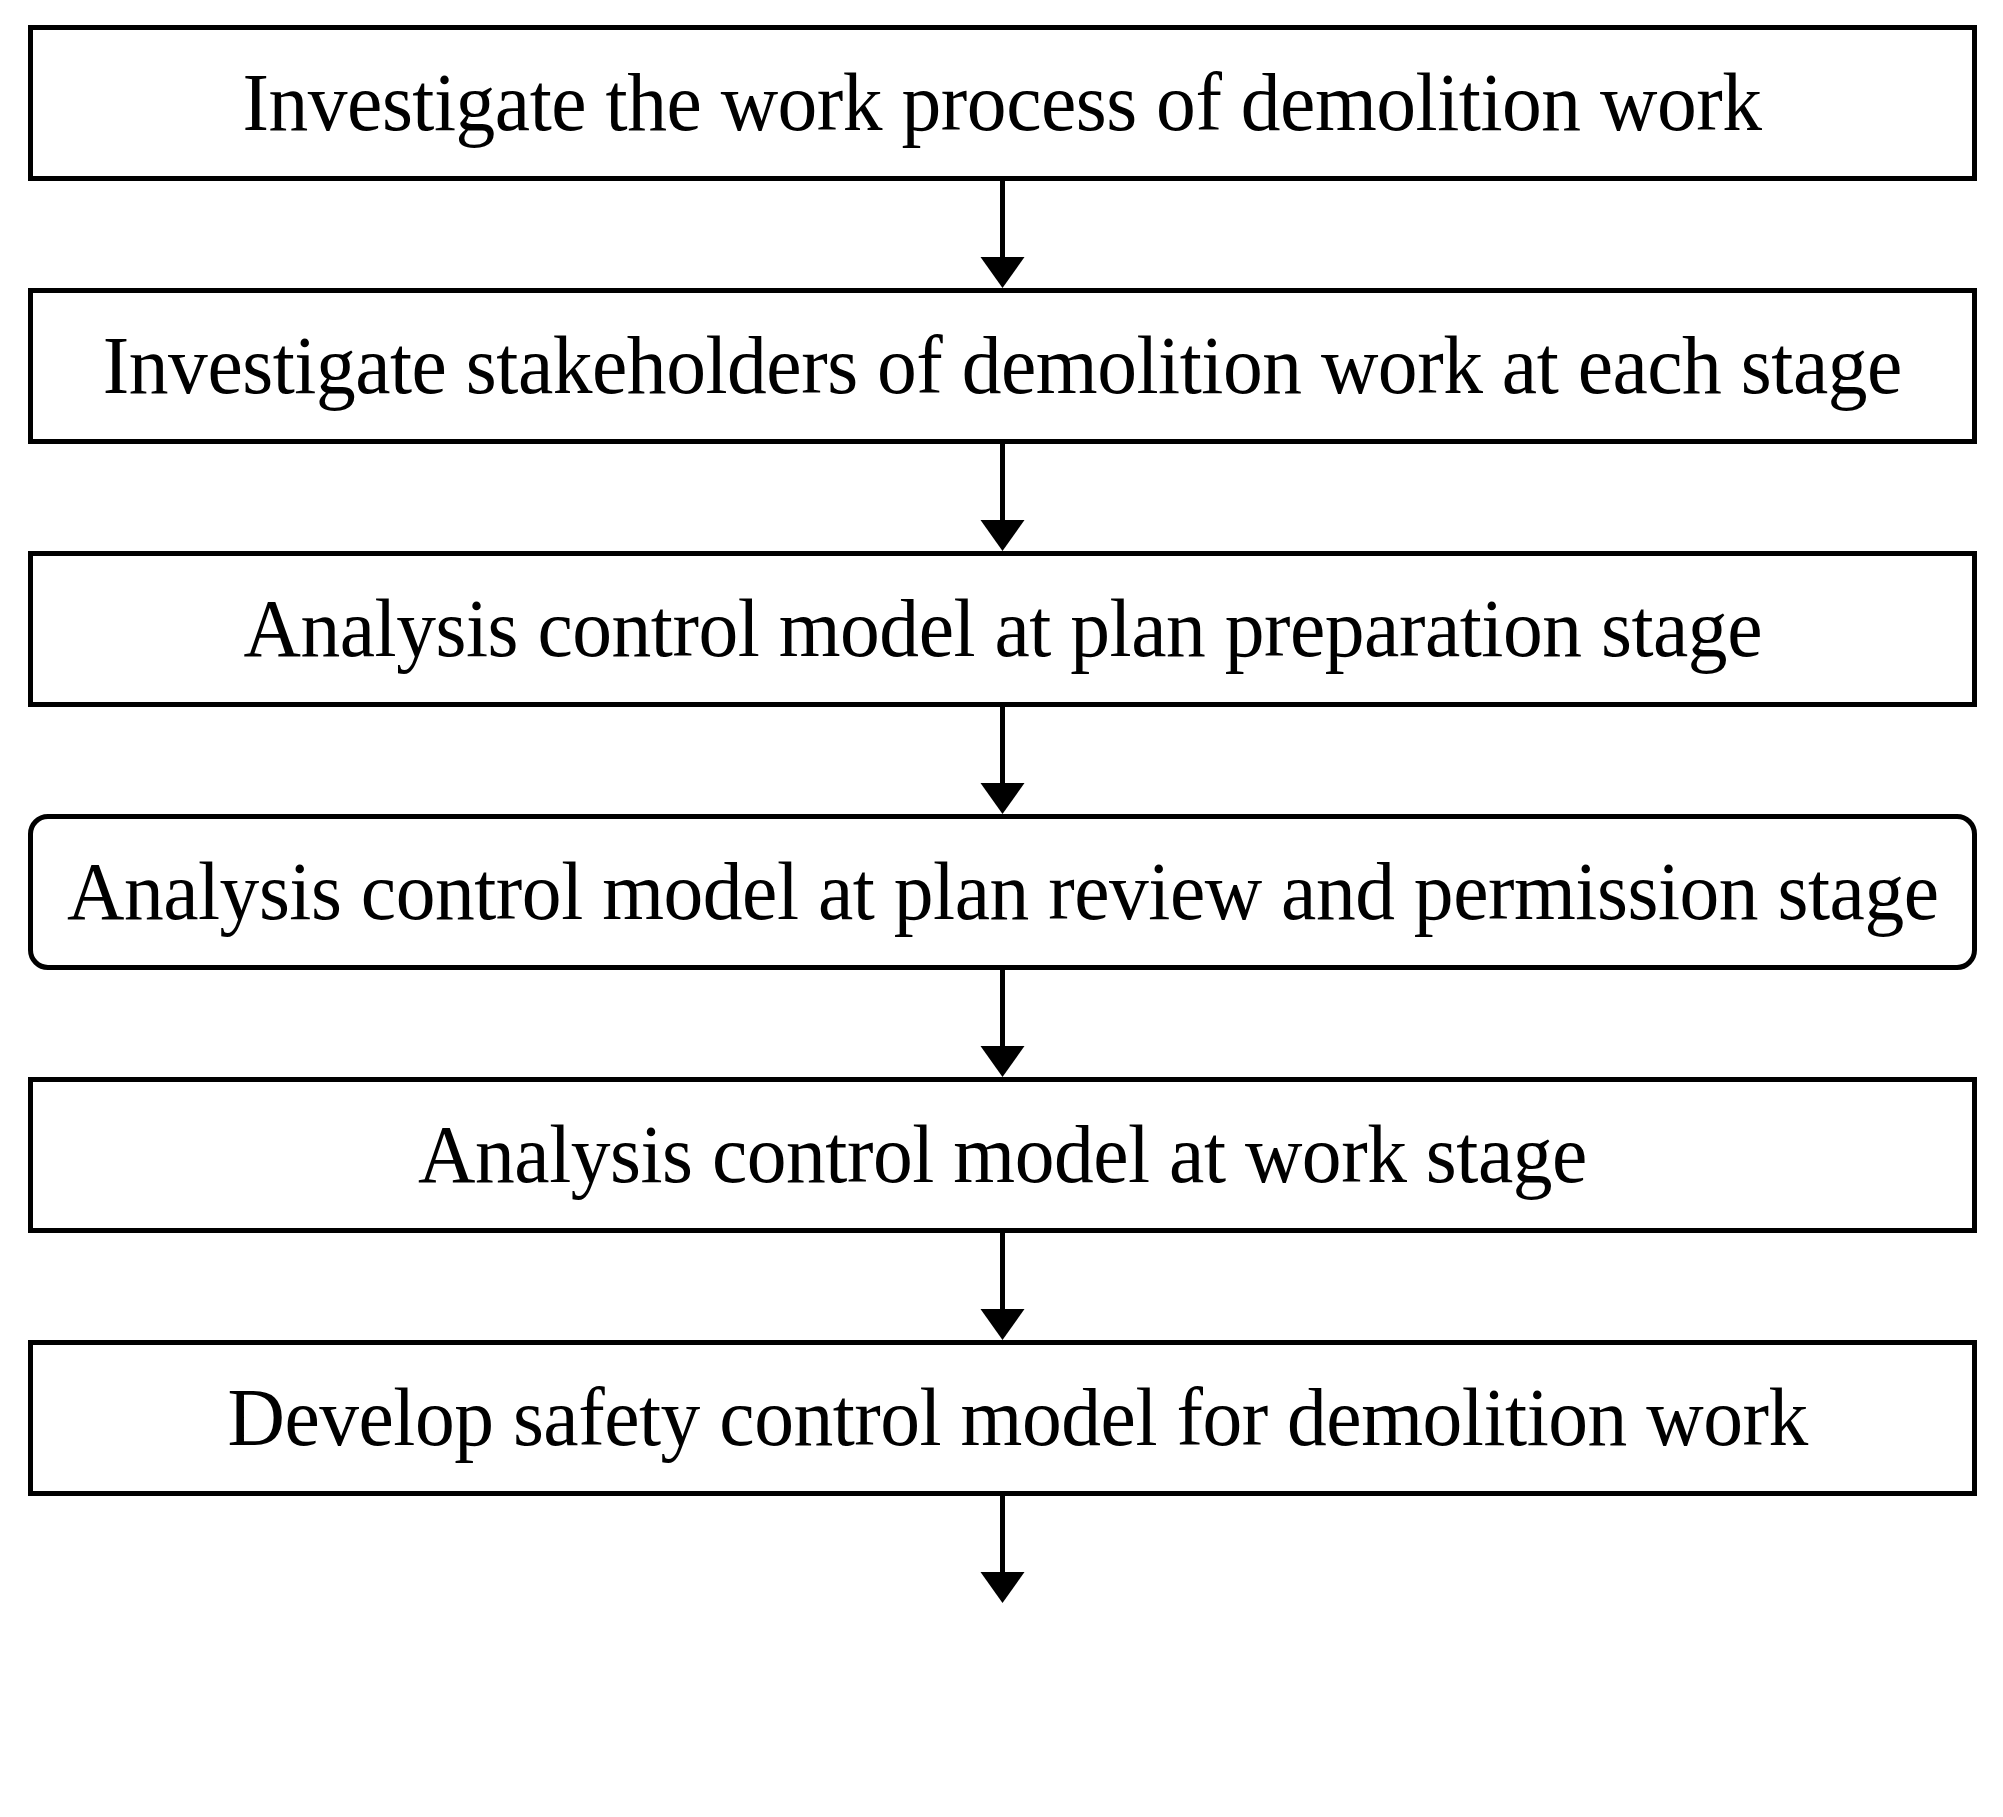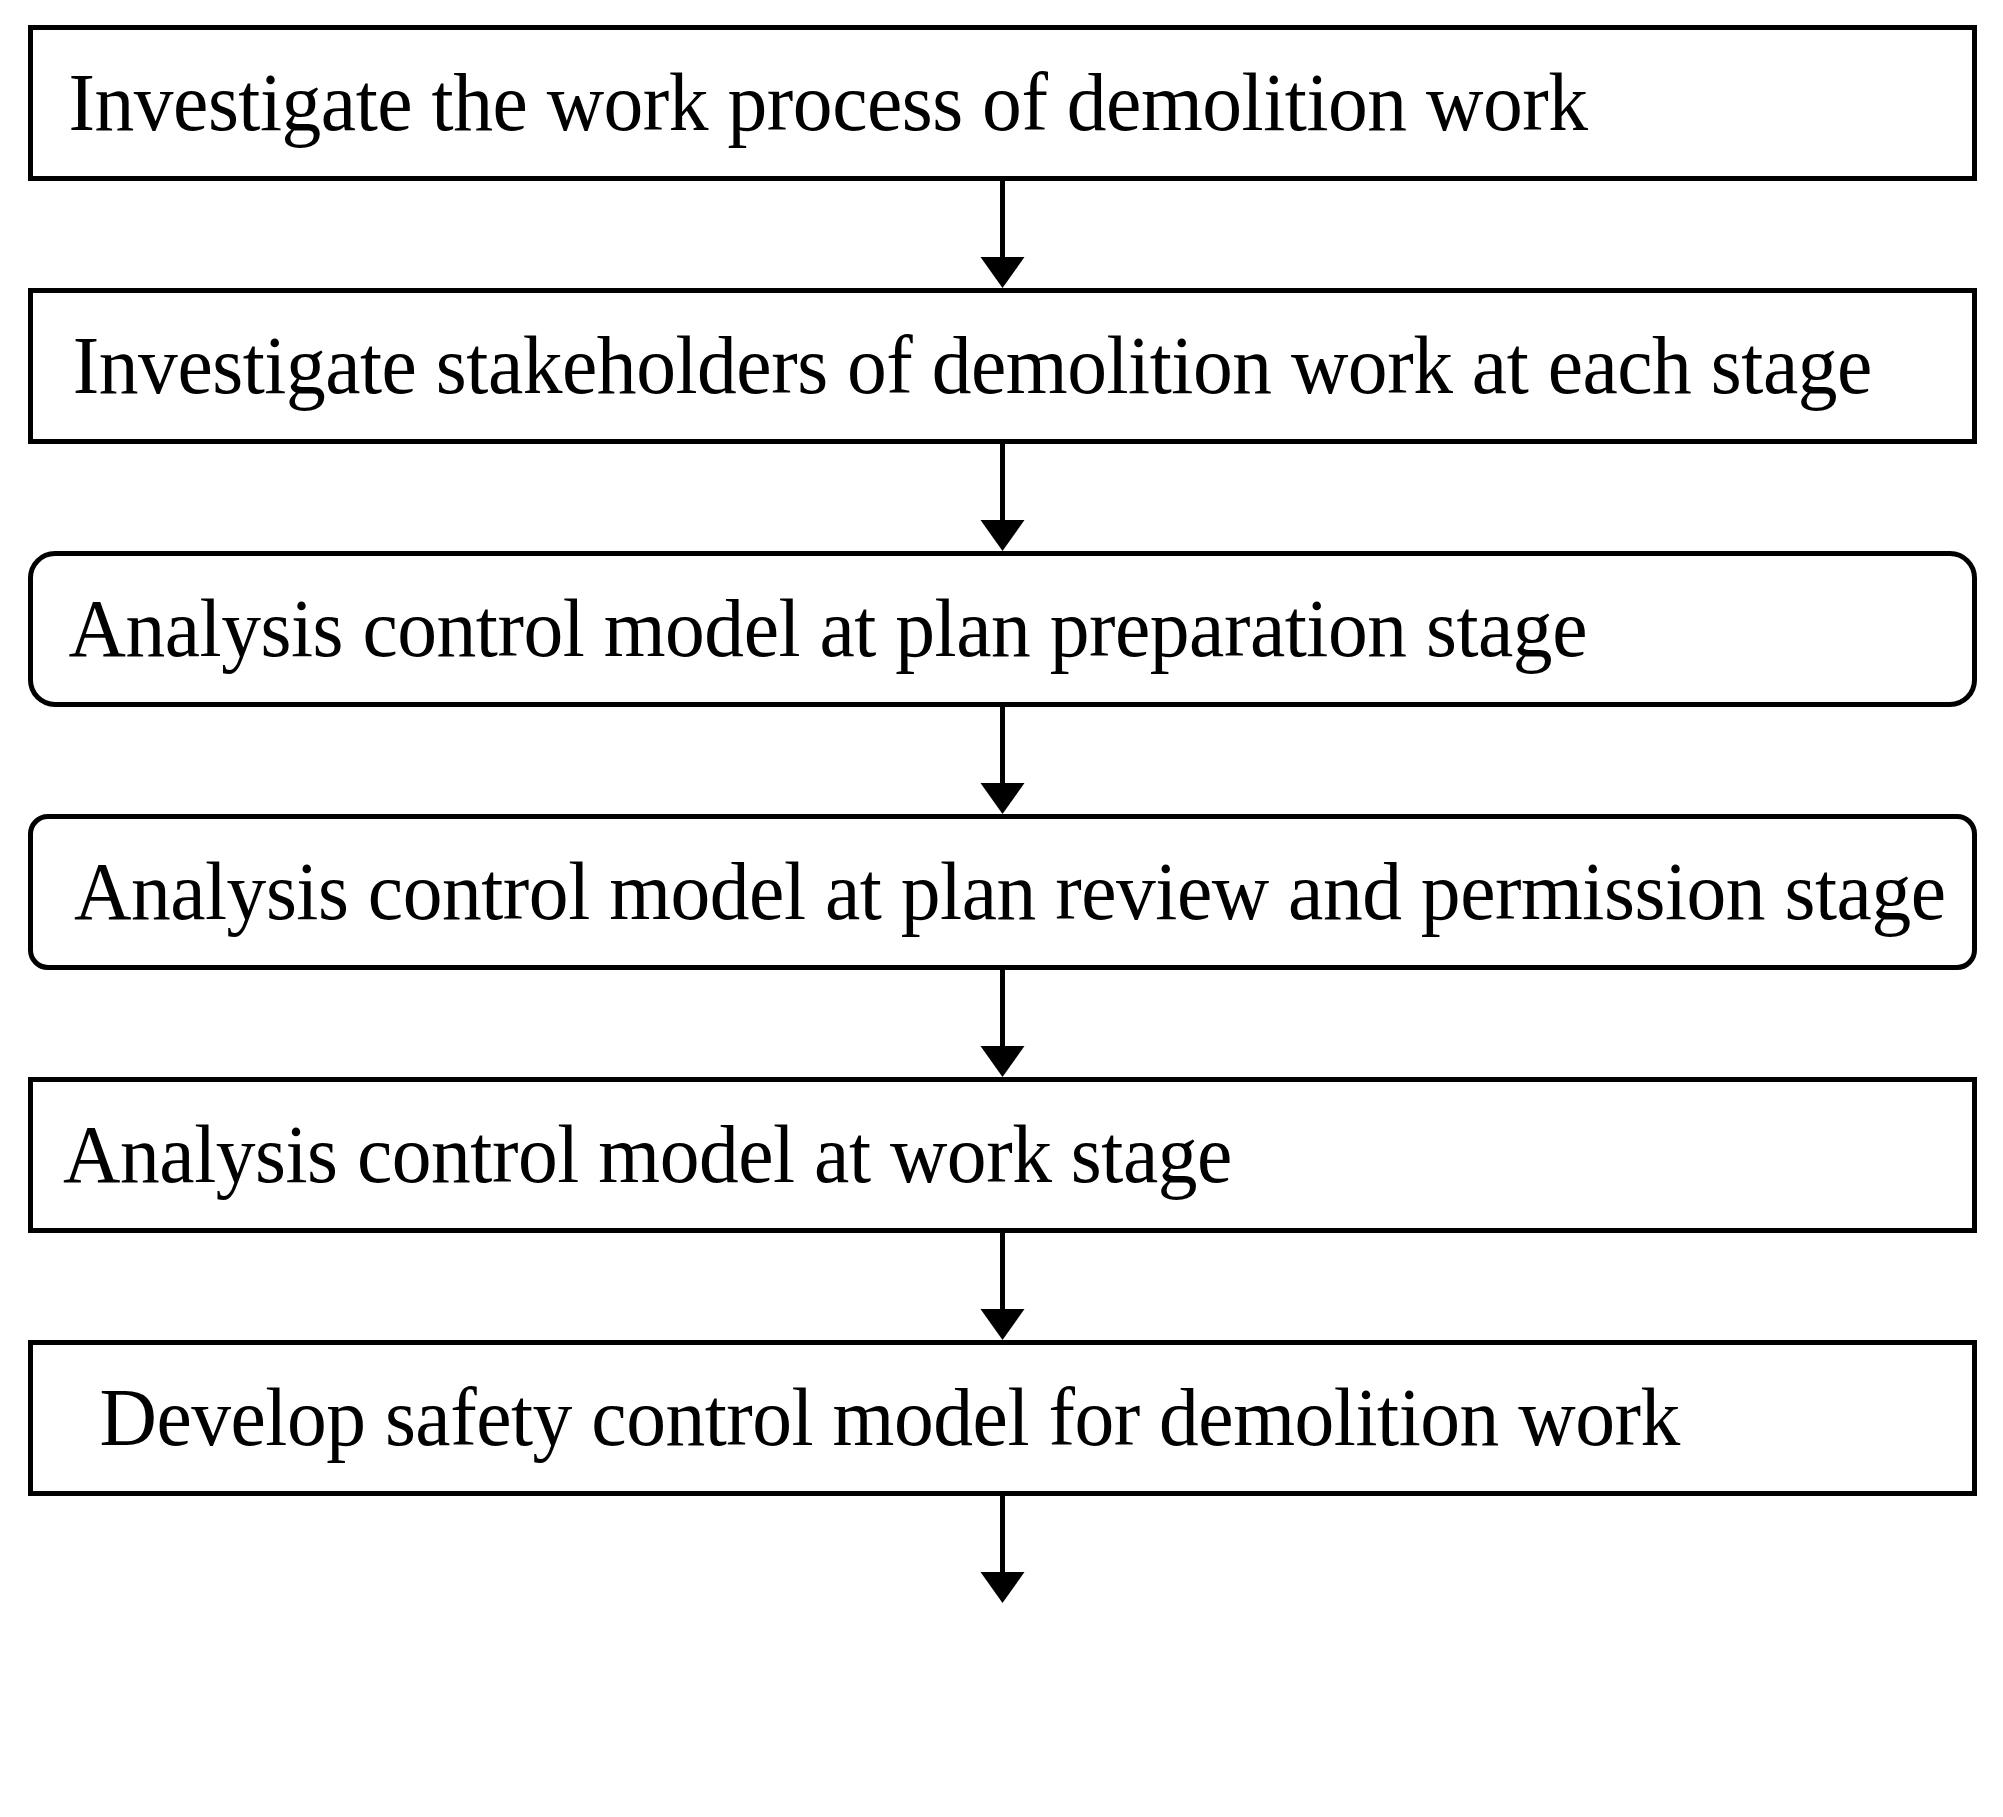--- a/index.html
+++ b/index.html
@@ -18,20 +18,21 @@
   .flow-node {
     position: absolute;
     left: 28px;
     width: 1949px;
     height: 156px;
     box-sizing: border-box;
     border: 5px solid #000000;
     background: #ffffff;
     display: flex;
     align-items: center;
+    justify-content: center;
   }
   .flow-node-label {
     font-family: "Liberation Serif", "DejaVu Serif", serif;
     font-size: 82px;
     line-height: 1;
     color: #000000;
     white-space: nowrap;
     letter-spacing: -0.5px;
     transform: scaleX(0.97);
     transform-origin: center center;
@@ -69,21 +70,21 @@
     <span class="flow-node-label">Investigate stakeholders of demolition work at each stage</span>
   </div>
 
   <div class="flow-connector" style="top:444px;">
     <svg viewBox="0 0 45 107" xmlns="http://www.w3.org/2000/svg" aria-hidden="true">
       <line x1="22.5" y1="0" x2="22.5" y2="80" stroke="#000000" stroke-width="5"></line>
       <polygon points="0.5,76 44.5,76 22.5,107" fill="#000000"></polygon>
     </svg>
   </div>
 
-  <div class="flow-node" style="top:551px;border-radius:27px;">
+  <div class="flow-node" style="top:551px;">
     <span class="flow-node-label">Analysis control model at plan preparation stage</span>
   </div>
 
   <div class="flow-connector" style="top:707px;">
     <svg viewBox="0 0 45 107" xmlns="http://www.w3.org/2000/svg" aria-hidden="true">
       <line x1="22.5" y1="0" x2="22.5" y2="80" stroke="#000000" stroke-width="5"></line>
       <polygon points="0.5,76 44.5,76 22.5,107" fill="#000000"></polygon>
     </svg>
   </div>
 

